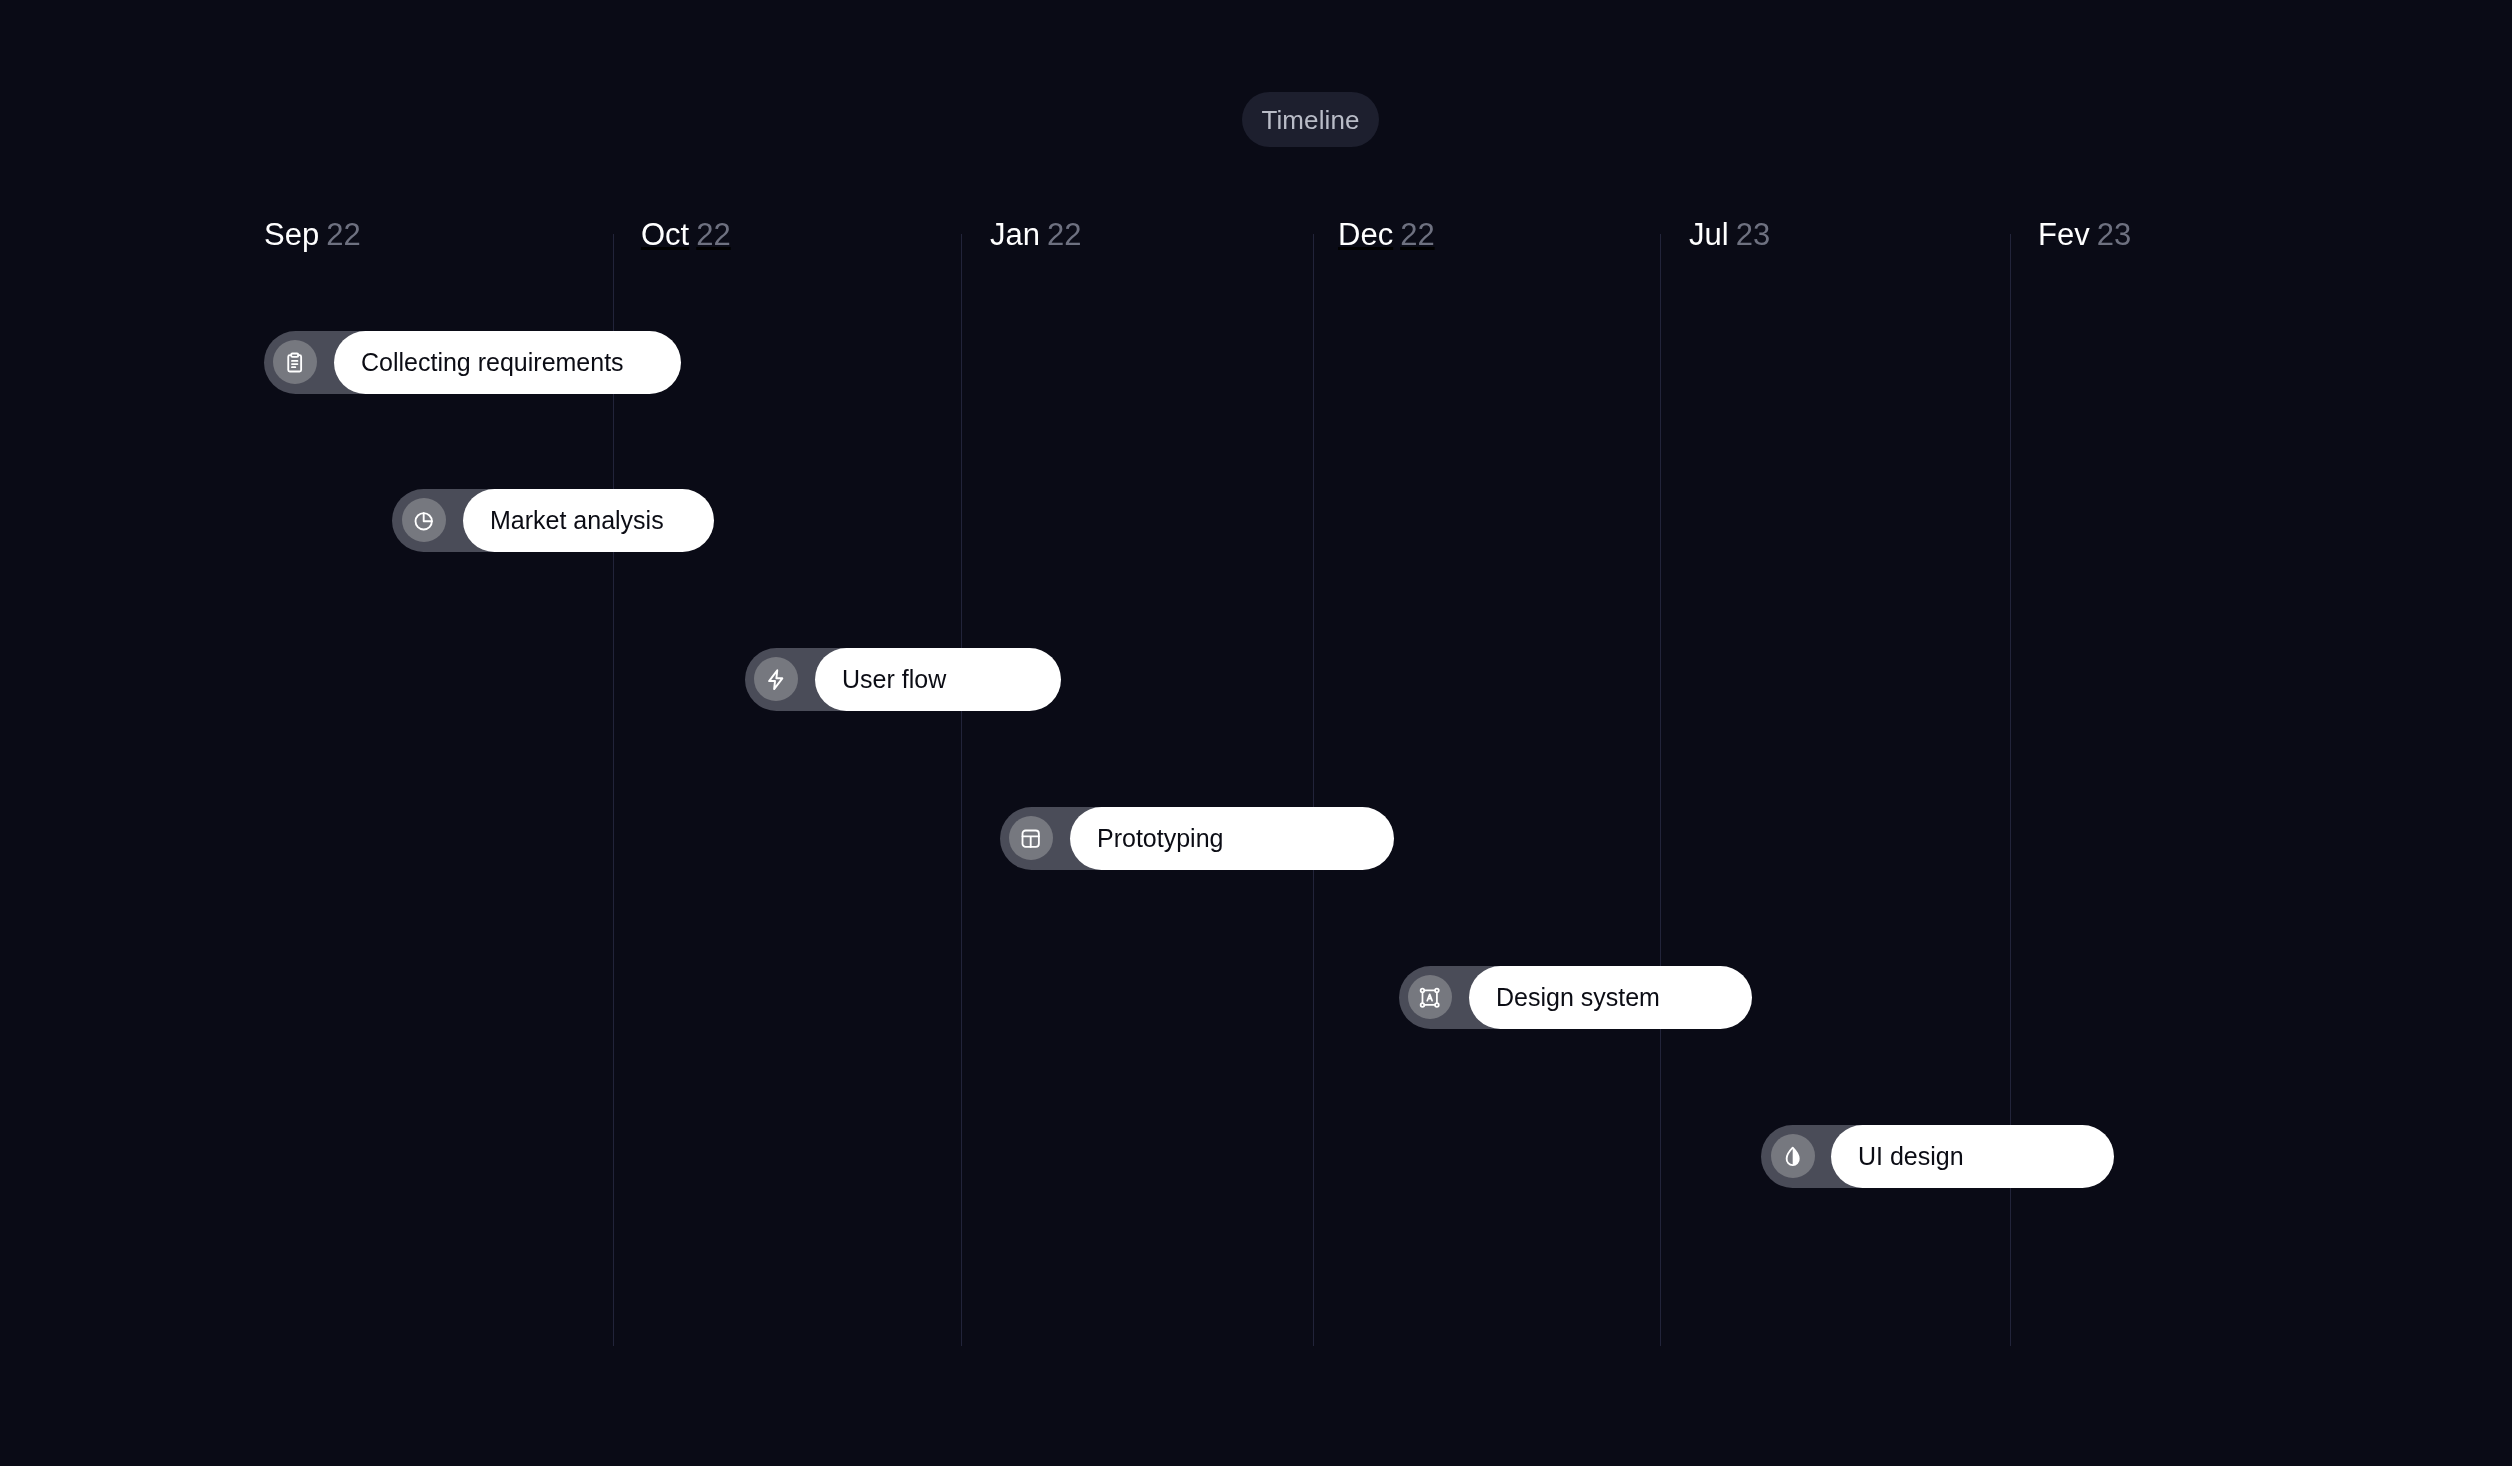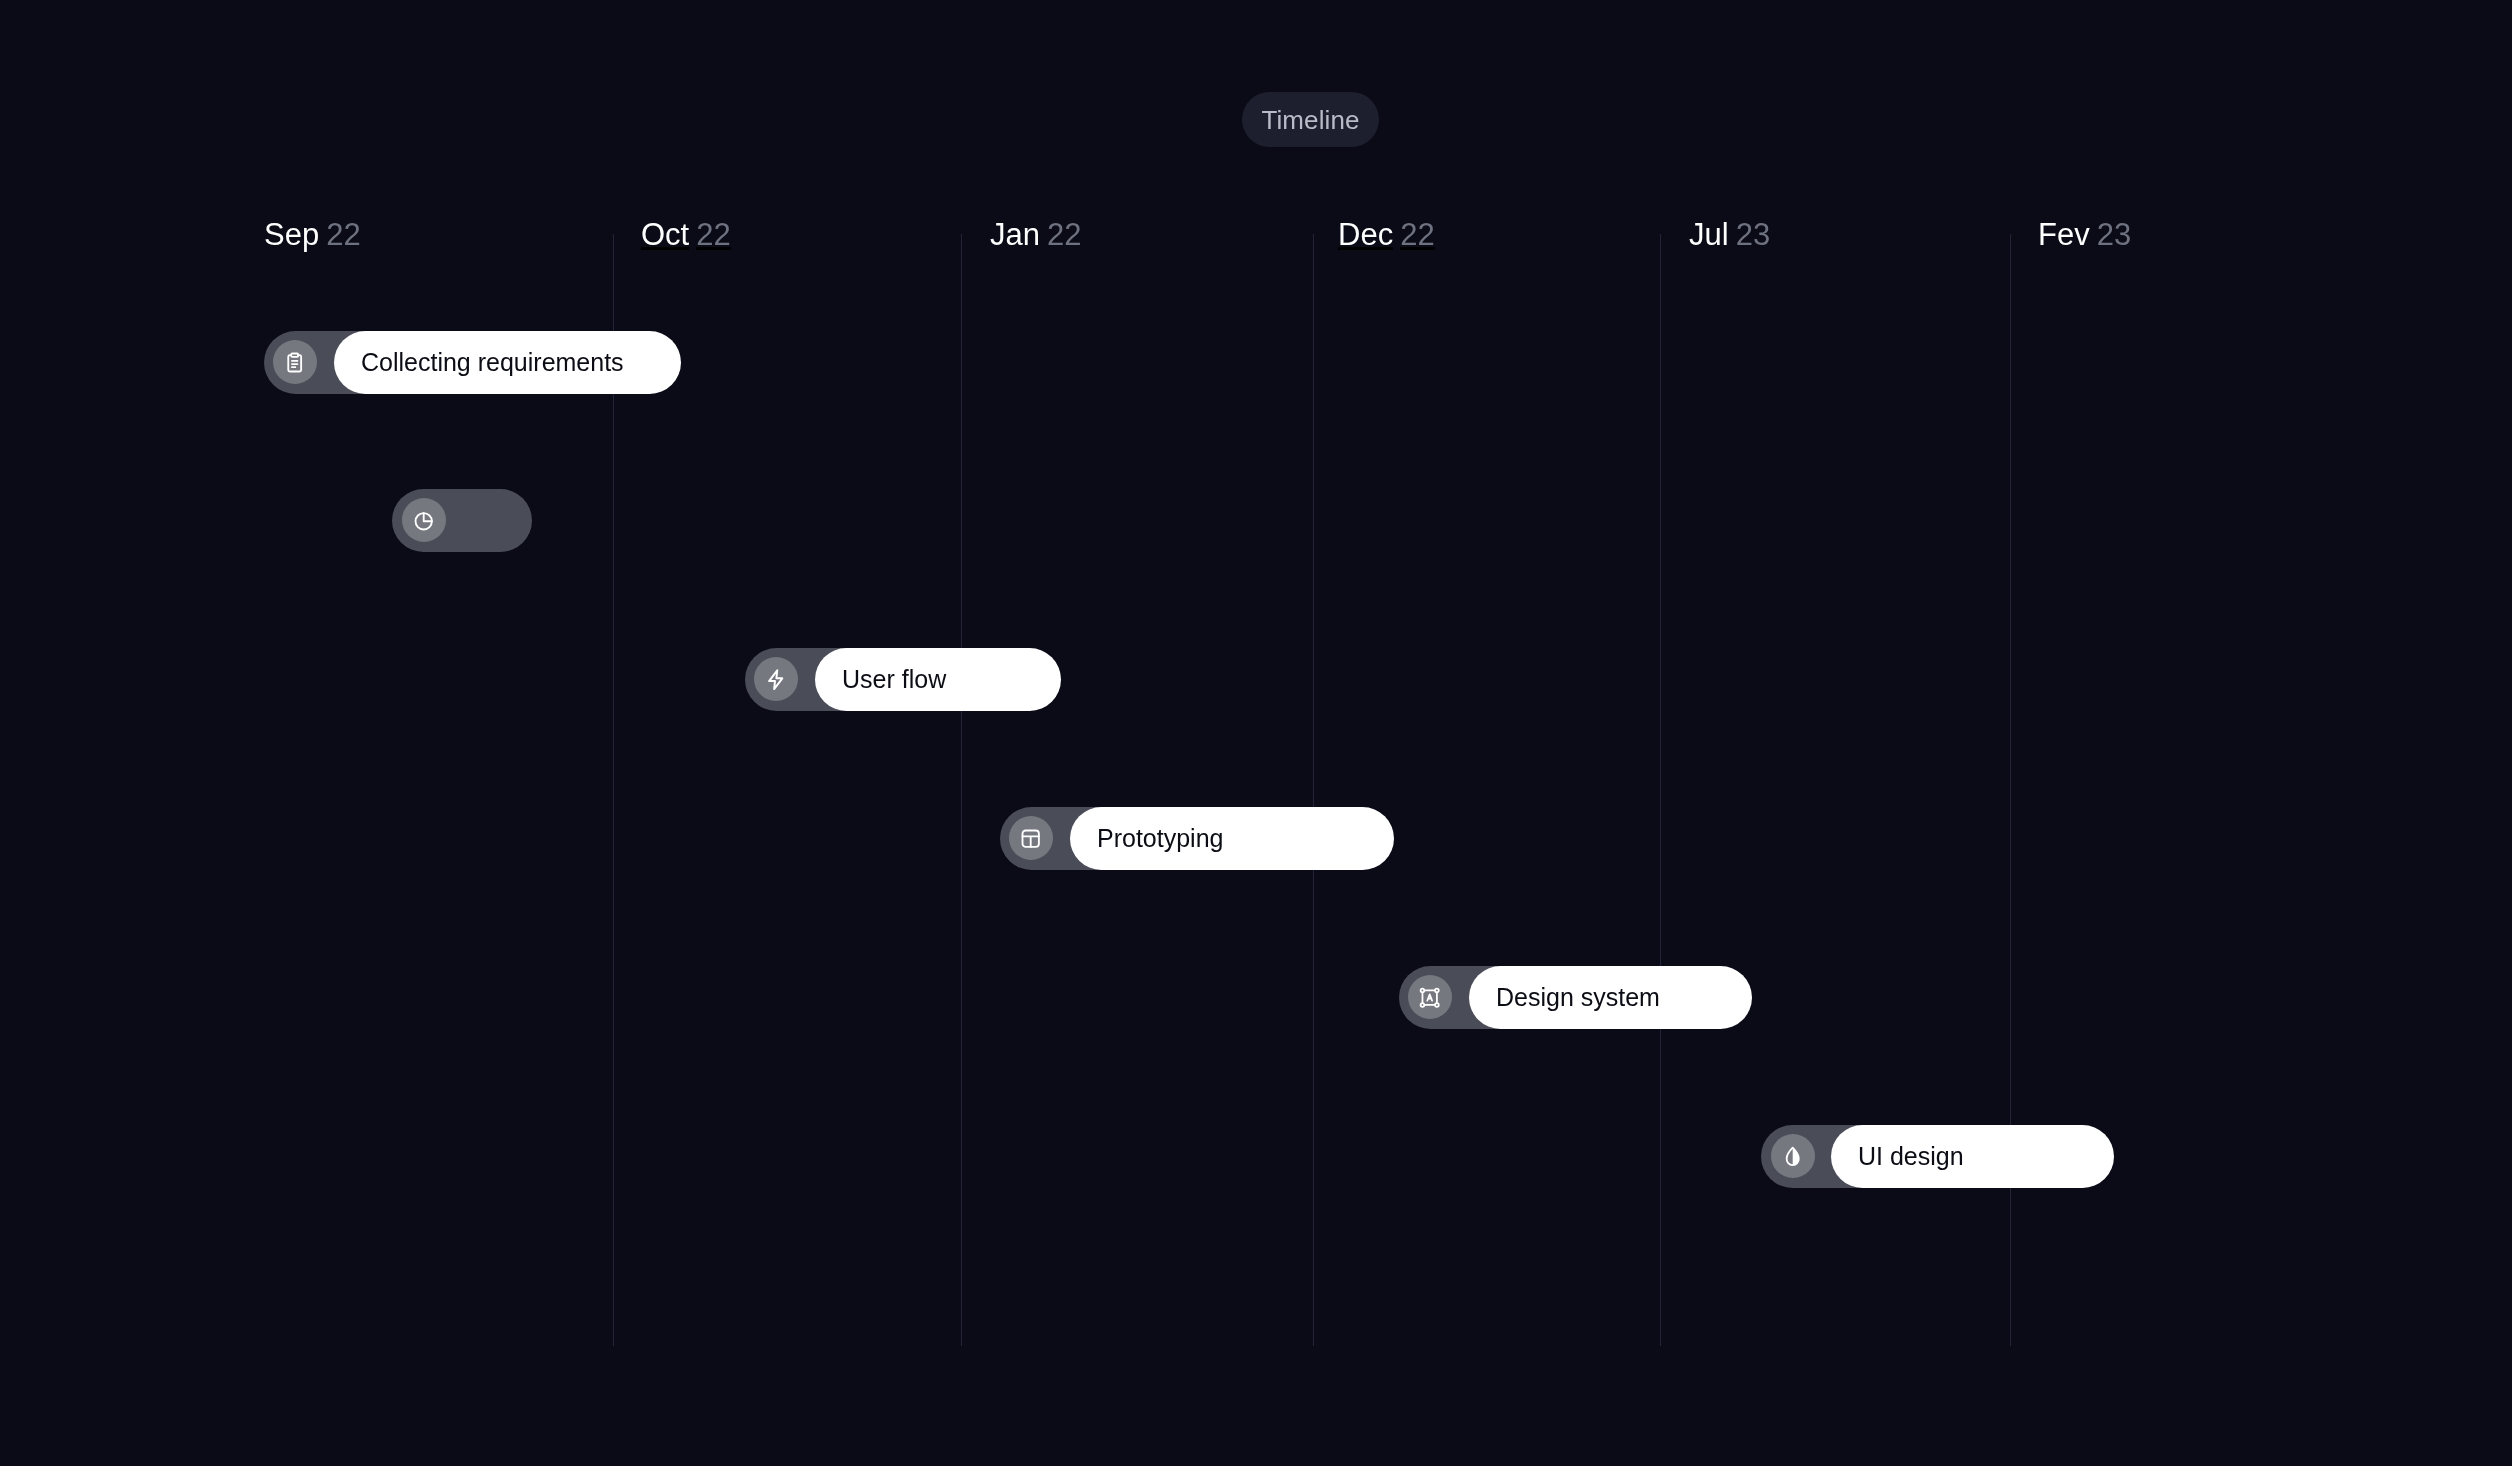--- a/index.html
+++ b/index.html
@@ -166,20 +166,23 @@
         <div class="task-icon" style="left: 273px;">
           <svg viewBox="0 0 24 24" fill="none" stroke="#ffffff" stroke-width="1.9" stroke-linecap="round" stroke-linejoin="round">
             <rect x="8.4" y="2.6" width="7.2" height="3.4" rx="1.2"></rect>
             <path d="M8.4 4.3H7a1.6 1.6 0 0 0-1.6 1.6v13.5A1.6 1.6 0 0 0 7 21h10a1.6 1.6 0 0 0 1.6-1.6V5.9A1.6 1.6 0 0 0 17 4.3h-1.4"></path>
             <path d="M9.2 10.2h5.6M9.2 13.4h5.6M9.2 16.6h3.4"></path>
           </svg>
         </div>
       </div>
       <div class="task" style="left: 0px; top: 489px; width: 2512px;">
         <div class="task-track" style="left: 392px; width: 140px;"></div>
+        <div class="task-pill" style="left: 463px; width: 251px;">
+          <span class="task-label">Market analysis</span>
+        </div>
         <div class="task-icon" style="left: 402px;">
           <svg viewBox="0 0 24 24" fill="none" stroke="#ffffff" stroke-width="1.9" stroke-linecap="round" stroke-linejoin="round">
             <circle cx="12" cy="12.6" r="8.4"></circle>
             <path d="M12 4.2v8.4h8.4"></path>
           </svg>
         </div>
       </div>
       <div class="task" style="left: 0px; top: 648px; width: 2512px;">
         <div class="task-track" style="left: 745px; width: 140px;"></div>
         <div class="task-pill" style="left: 815px; width: 246px;">

